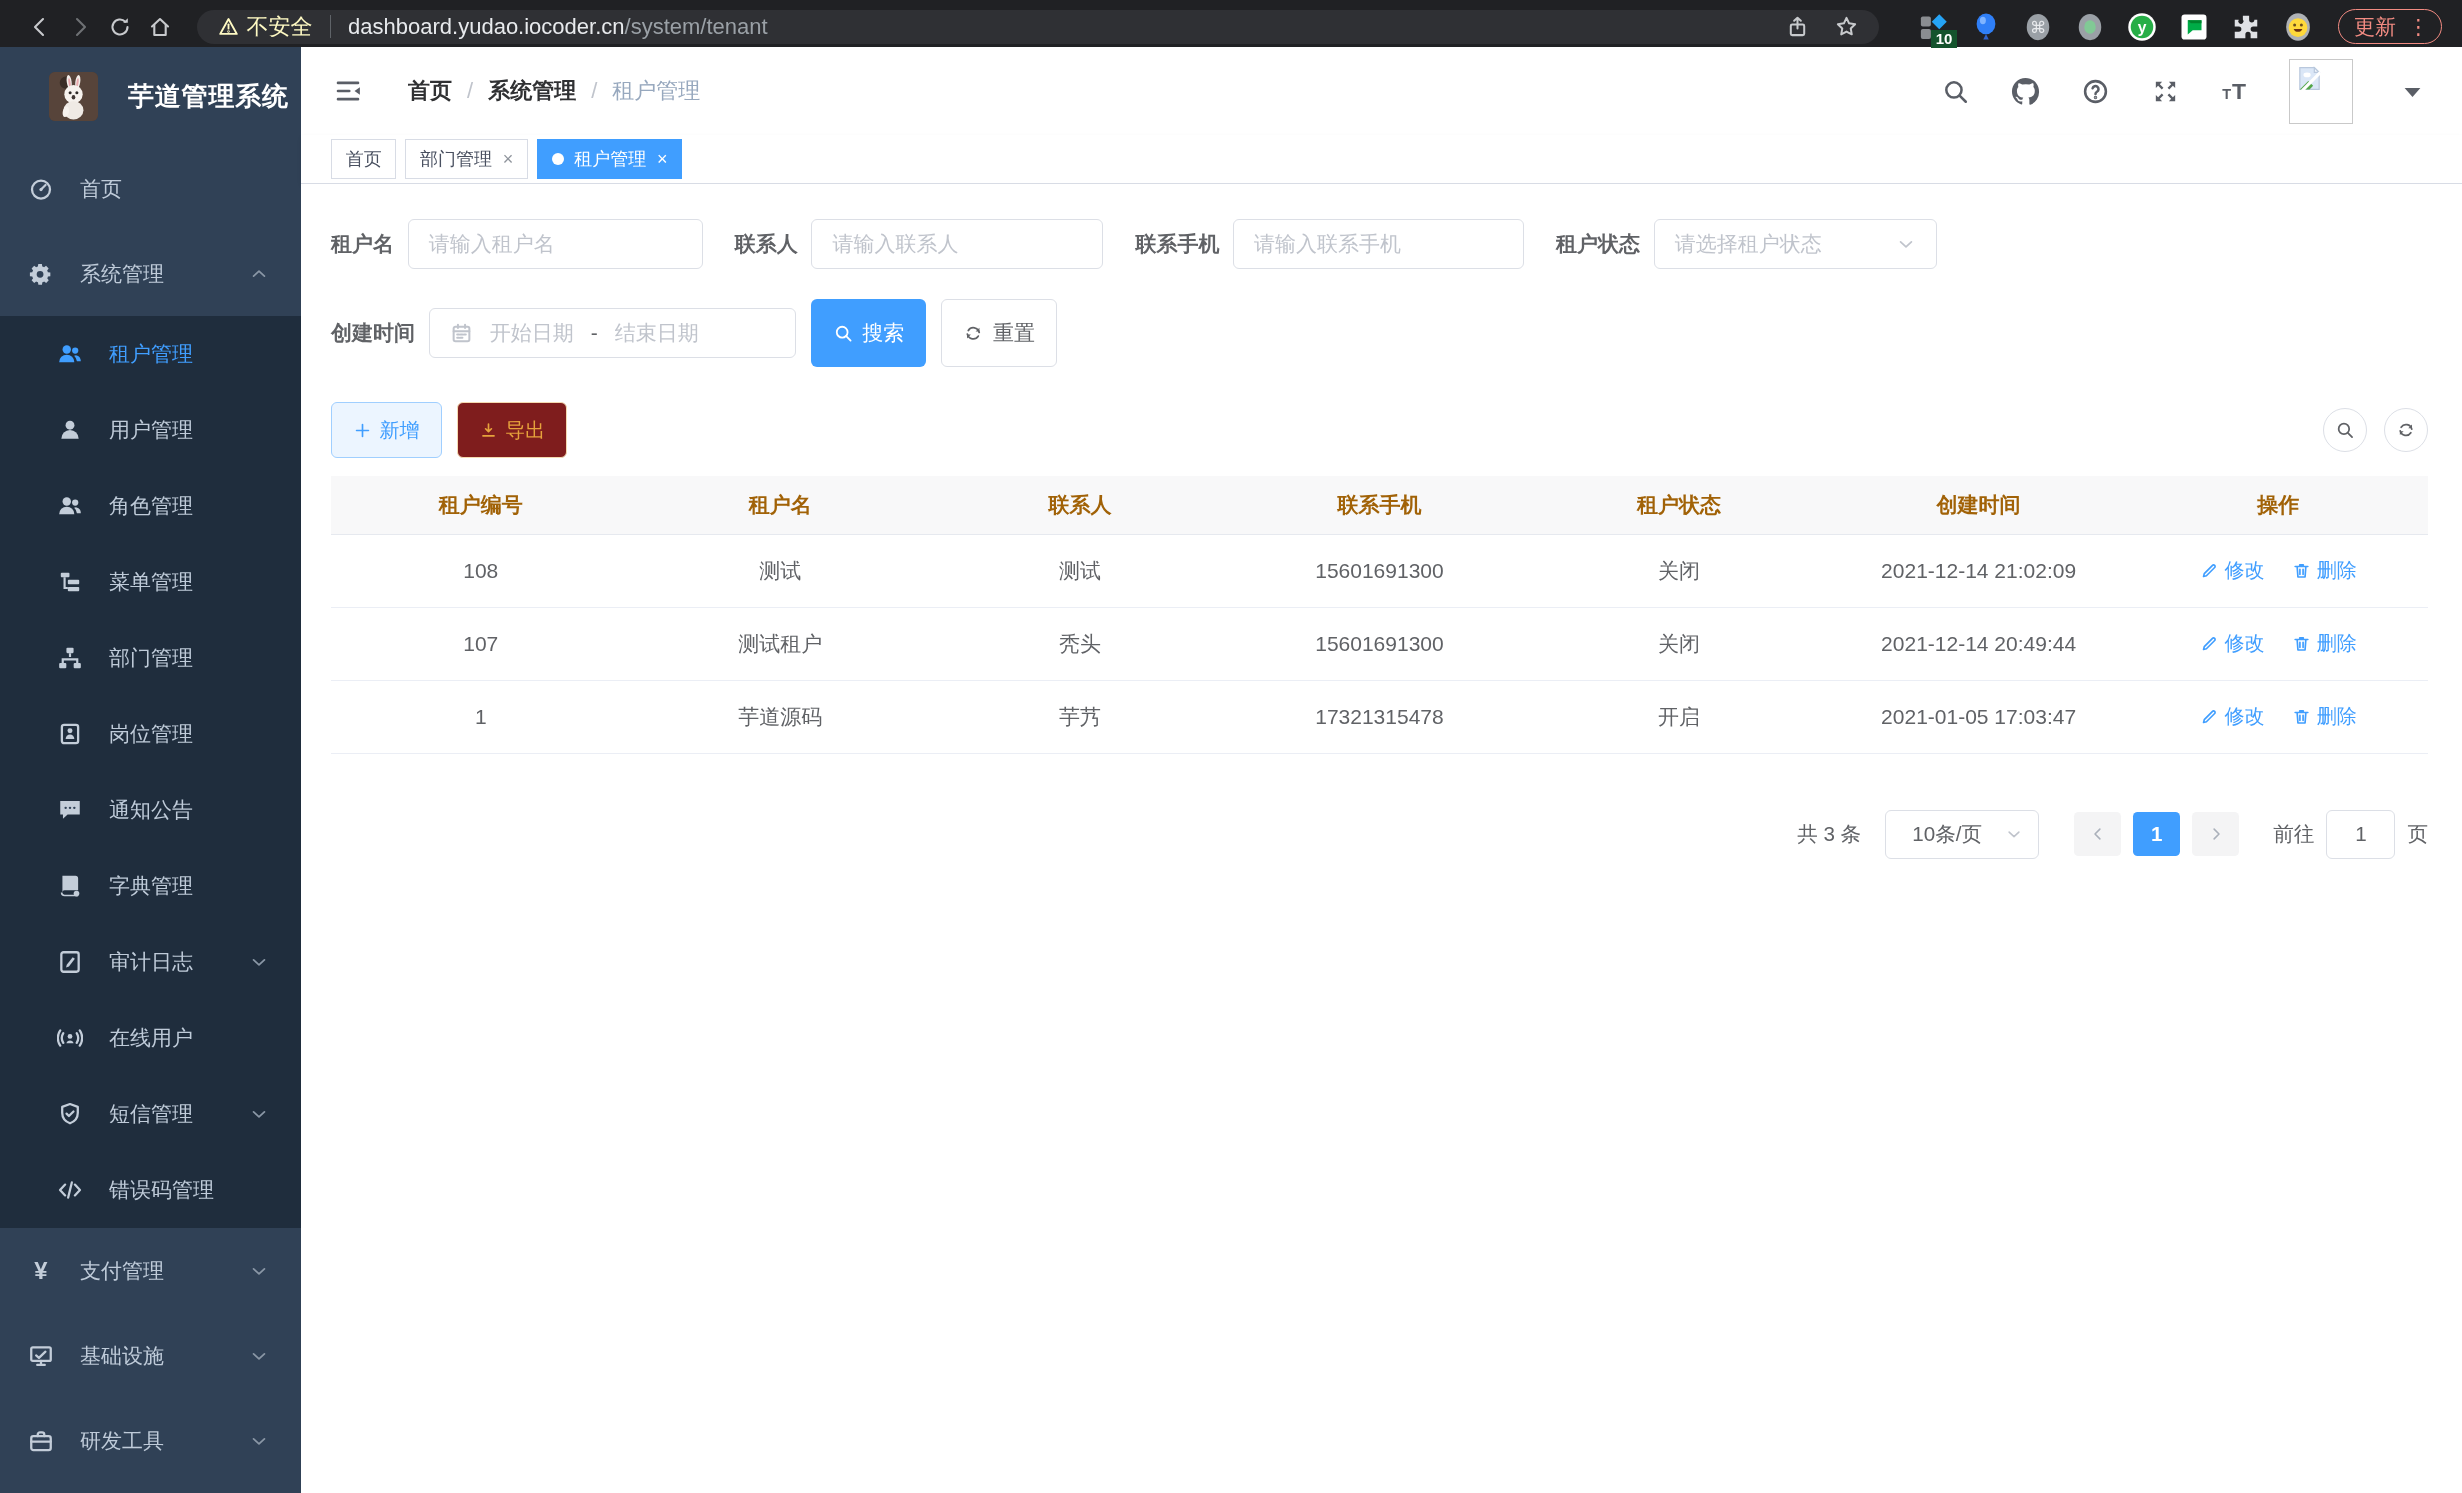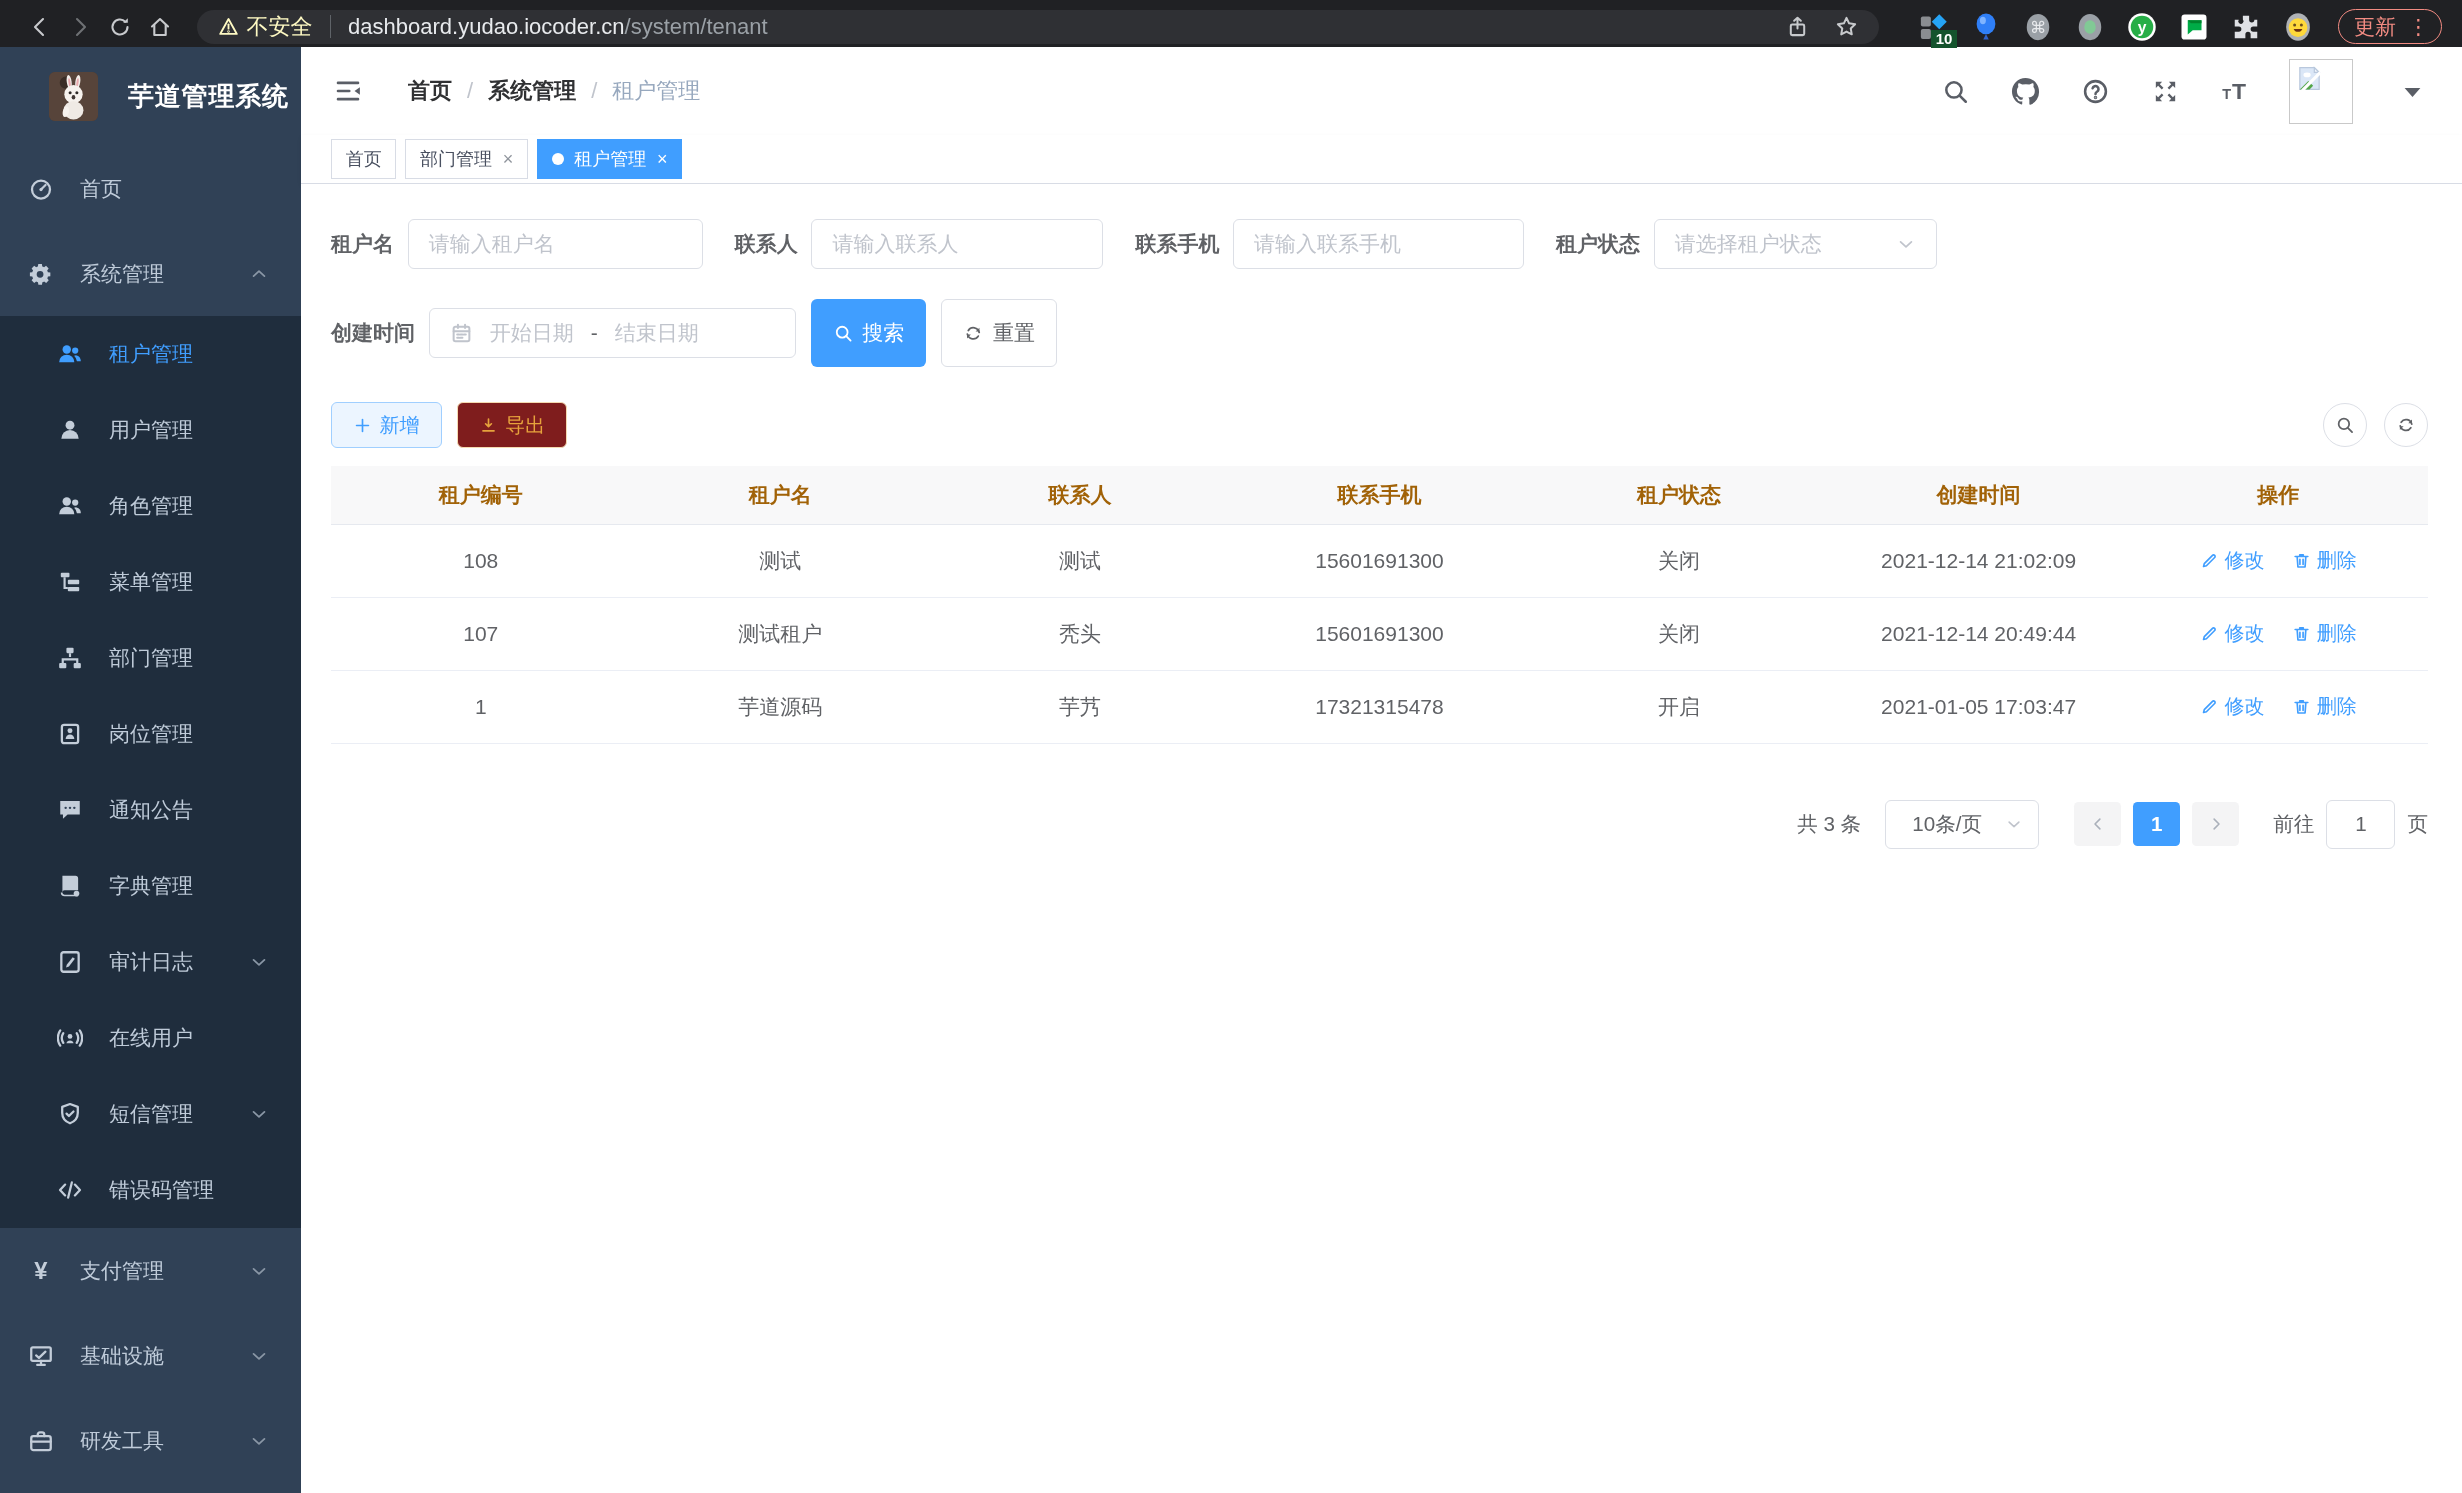--- a/index.html
+++ b/index.html
@@ -86,21 +86,21 @@
   .w-select { width:283px; justify-content:space-between; }
   .sel-arrow { color:#c0c4cc; } .sel-arrow svg { width:20px; height:20px; }
   .daterange { width:367px; gap:17px; }
   .daterange .cal { color:#c0c4cc; } .daterange .cal svg { width:23px; height:23px; }
   .daterange .sep { color:#606266; }
   .btn { height:68px; border-radius:6px; font-size:21px; display:inline-flex; align-items:center; gap:9px; padding:0 21px; cursor:pointer; border:1.5px solid transparent; }
   .btn svg { width:20.6px; height:20.6px; }
   .btn-search { background:#409eff; color:#fff; margin-left:15px; }
   .btn-reset { background:#fff; color:#606266; border-color:#dcdfe6; margin-left:15px; }
   .btnrow { display:flex; align-items:center; margin-bottom:18px; }
-  .btn-sm { height:46px; border-radius:6px; font-size:20px; display:inline-flex; align-items:center; gap:7.6px; padding:0 21px; cursor:pointer; }
+  .btn-sm { height:56px; border-radius:6px; font-size:20px; display:inline-flex; align-items:center; gap:7.6px; padding:0 21px; cursor:pointer; }
   .btn-sm svg { width:19px; height:19px; }
   .btn-add { background:#ecf5ff; border:1.5px solid #a0cfff; color:#409eff; }
   .btn-export { background:#7f1d1d; border:1.5px solid #f5dab1; color:#e6a23c; margin-left:15px; }
   .tool-circles { margin-left:auto; display:flex; gap:17px; }
   .circ { width:44px; height:44px; border-radius:50%; border:1.5px solid #dcdfe6; color:#606266; display:flex; align-items:center; justify-content:center; cursor:pointer; background:#fff; }
   .circ svg { width:20px; height:20px; }
 
   table { width:100%; border-collapse:collapse; table-layout:fixed; }
   thead th { height:58px; background:#f8f8f9; color:#a16207; font-size:21px; font-weight:700; border-bottom:1.5px solid #e6e9ef; }
   tbody td { height:73px; text-align:center; font-size:21px; color:#606266; border-bottom:1.5px solid #ebeef5; }

